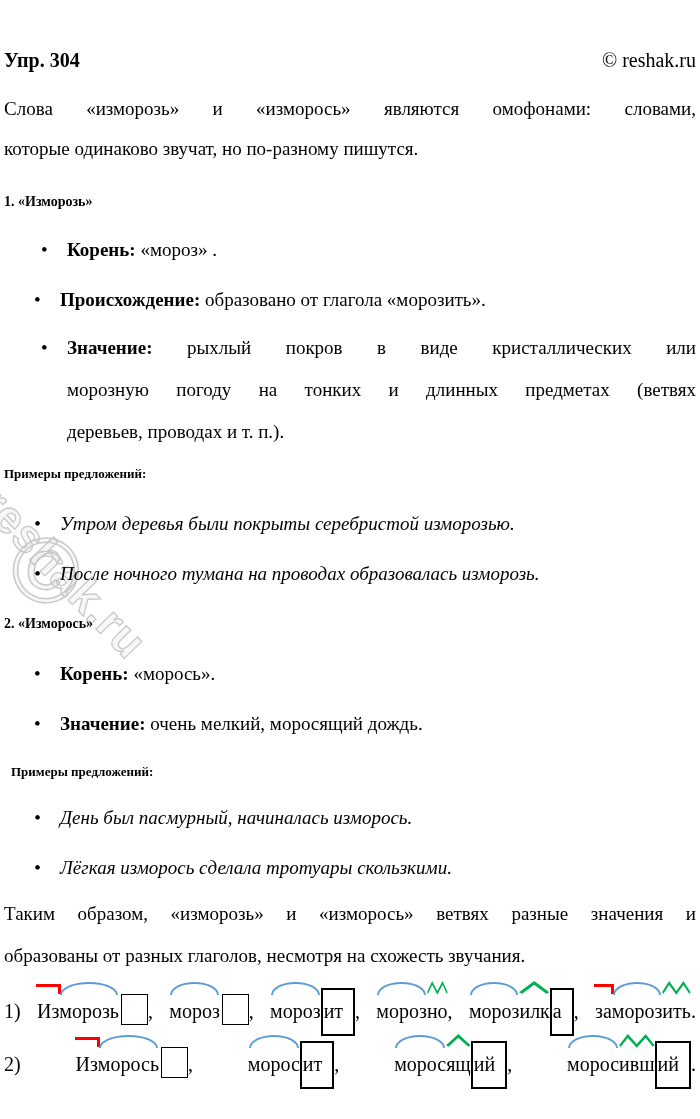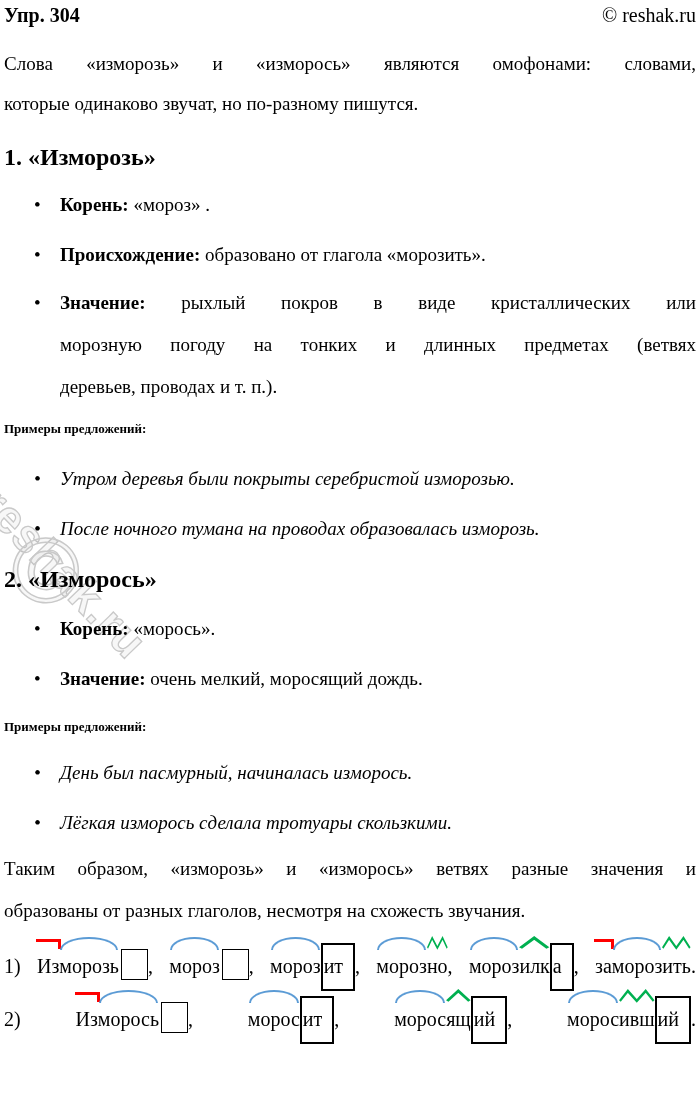--- a/index.html
+++ b/index.html
@@ -6,21 +6,21 @@
   body {
     width: 700px; height: 1119px; overflow: hidden;
     background: #ffffff; color: #000000;
     font-family: "Liberation Serif", serif;
     font-size: 19px;
     position: relative;
   }
   .page { padding: 2px 4px 0 4px; position: relative; }
 
   
-  .hdr { display: flex; justify-content: space-between; align-items: baseline; line-height: 26px; }
+  .hdr { display: flex; justify-content: space-between; align-items: baseline; line-height: 26px; margin-top: 45px; }
   .hdr .ex { font-weight: bold; font-size: 20px; }
   .hdr .cp { font-size: 20px; }
 
   
   .wm-wrap { position: absolute; left: 0; top: 470px; width: 230px; height: 230px; pointer-events: none; z-index: 0; }
   .wm-text {
     position: absolute; left: 8px; top: 6px;
     transform: rotate(46deg); transform-origin: 0 0;
     font-family: "Liberation Sans", sans-serif; font-weight: bold;
     font-size: 46px; letter-spacing: 1px;
@@ -34,27 +34,27 @@
   }
 
   .content { position: relative; z-index: 1; }
 
   p, h3, .li { margin: 0; }
   .para { line-height: 42px; }
   .jl { display: block; text-align: justify; text-align-last: justify; }
   .jl-last { display: block; }
   .intro { margin-top: 16px; line-height: 40px; }
 
-  h3.sec { font-size: 24px; font-weight: bold; line-height: 42px; }
+  h3.sec { font-size: 14px; font-weight: bold; line-height: 42px; }
   .sec1 { margin-top: 12px; }
   .sec2 { margin-top: 8px; }
 
   .li { position: relative; padding-left: 56px; line-height: 42px; }
   .li::before { content: "\2022"; position: absolute; left: 30px; top: 0; font-size: 19px; }
-  .mt6 { margin-top: 6px; } .mt8 { margin-top: 8px; } .mt4 { margin-top: 4px; } .mt0 { margin-top: 0; }
+  .mt6 { margin-top: 6px; margin-left: 7px; } .mt8 { margin-top: 8px; } .mt4 { margin-top: 4px; } .mt0 { margin-top: 0; }
   .lbl { font-weight: bold; }
   .ex-li { font-style: italic; }
 
   .ph { font-weight: bold; font-size: 13px; line-height: 42px; }
 
   .concl { margin-top: 4px; line-height: 42px; }
 
   
   .morph-line {
     display: flex; justify-content: space-between; align-items: baseline;

